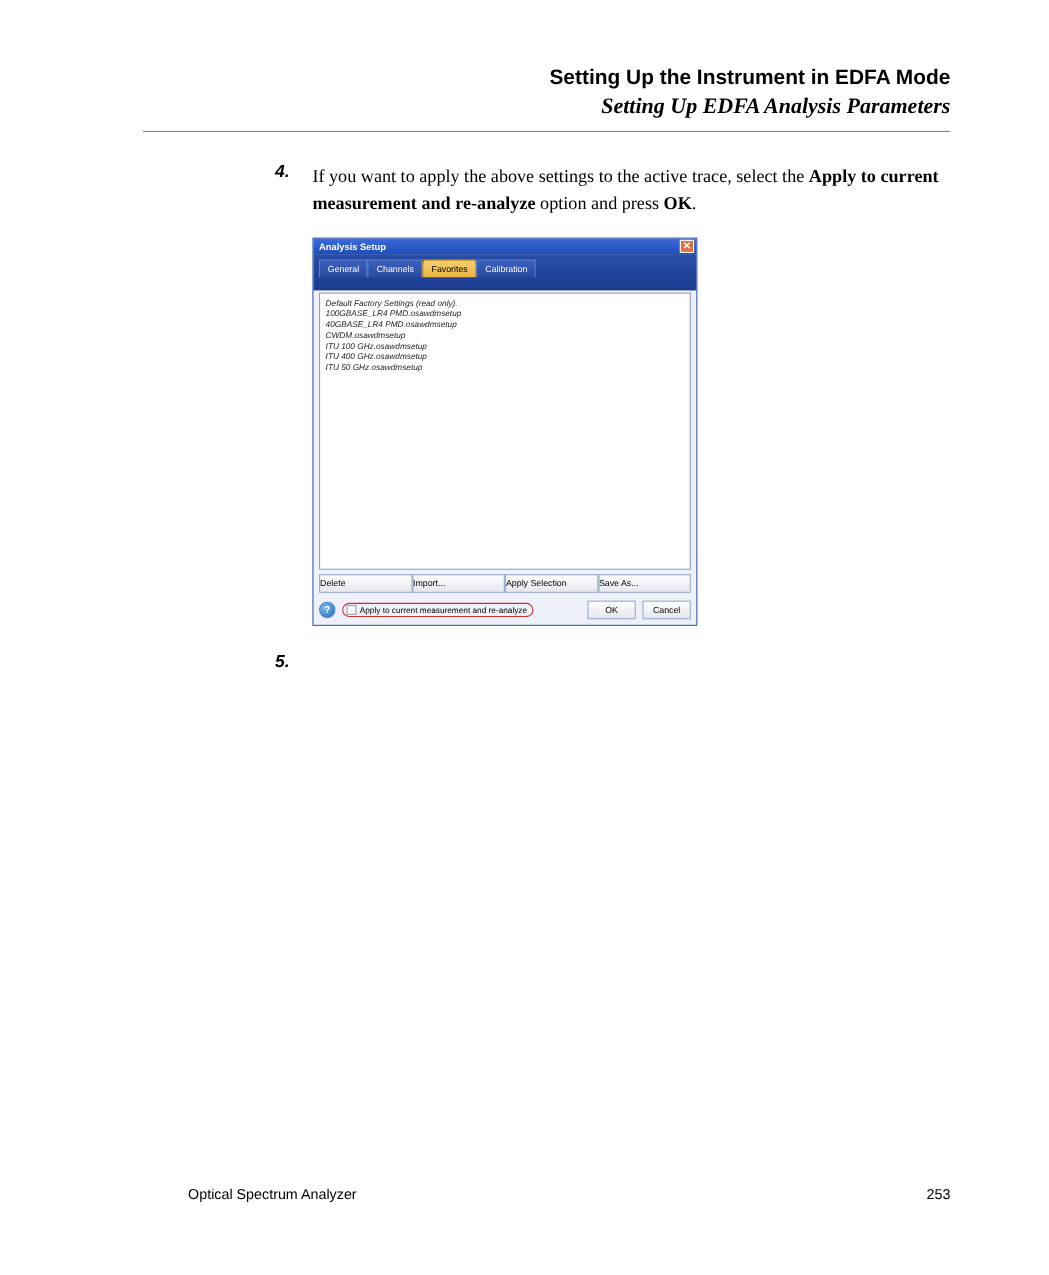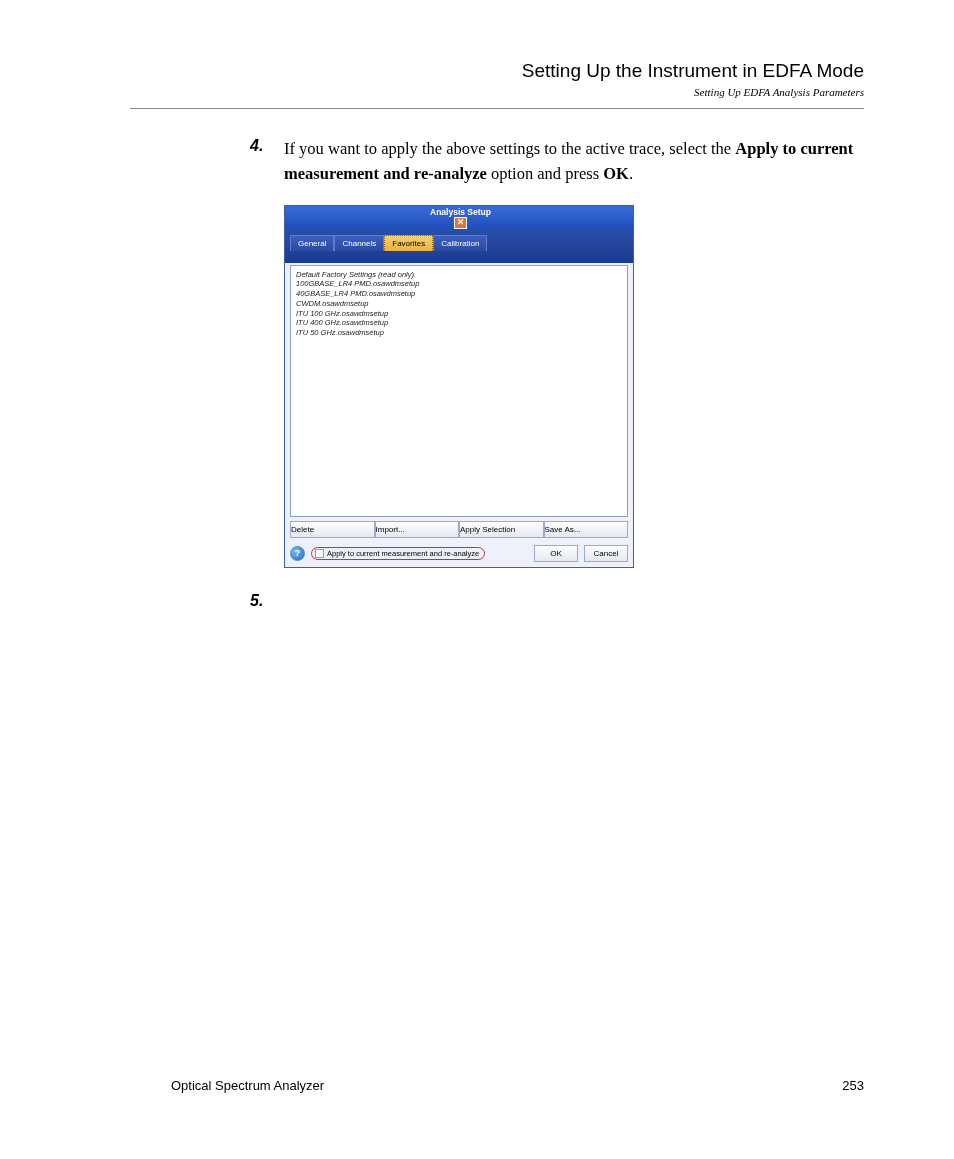--- a/index.html
+++ b/index.html
@@ -13,28 +13,29 @@
     }
     .page {
       padding: 60px 90px 40px 130px;
     }
     .header {
       text-align: right;
       margin-bottom: 8px;
     }
     .header-title {
       font-family: Arial, Helvetica, sans-serif;
-      font-weight: normal;
+      font-weight: bold;
       font-size: 19px;
     }
     .header-subtitle {
       font-family: Georgia, serif;
       font-style: italic;
-      font-size: 11px;
+      font-size: 20px;
       margin-top: 4px;
+      font-weight: bold;
     }
     .header-rule {
       border: none;
       border-top: 1.5px solid #888;
       margin-top: 10px;
       margin-bottom: 28px;
     }
     .step {
       display: flex;
       margin-bottom: 18px;
@@ -66,21 +67,20 @@
     }
     .titlebar {
       background: linear-gradient(#3a6bd8, #1e4db8);
       color: #fff;
       display: flex;
       justify-content: space-between;
       align-items: center;
       padding: 1px 2px 1px 5px;
       font-size: 8.5px;
       font-weight: bold;
-      flex-direction: column;
     }
     .close-btn {
       width: 13px;
       height: 12px;
       background: #e07040;
       border: 1px solid #fff;
       color: #fff;
       display: flex;
       align-items: center;
       justify-content: center;

